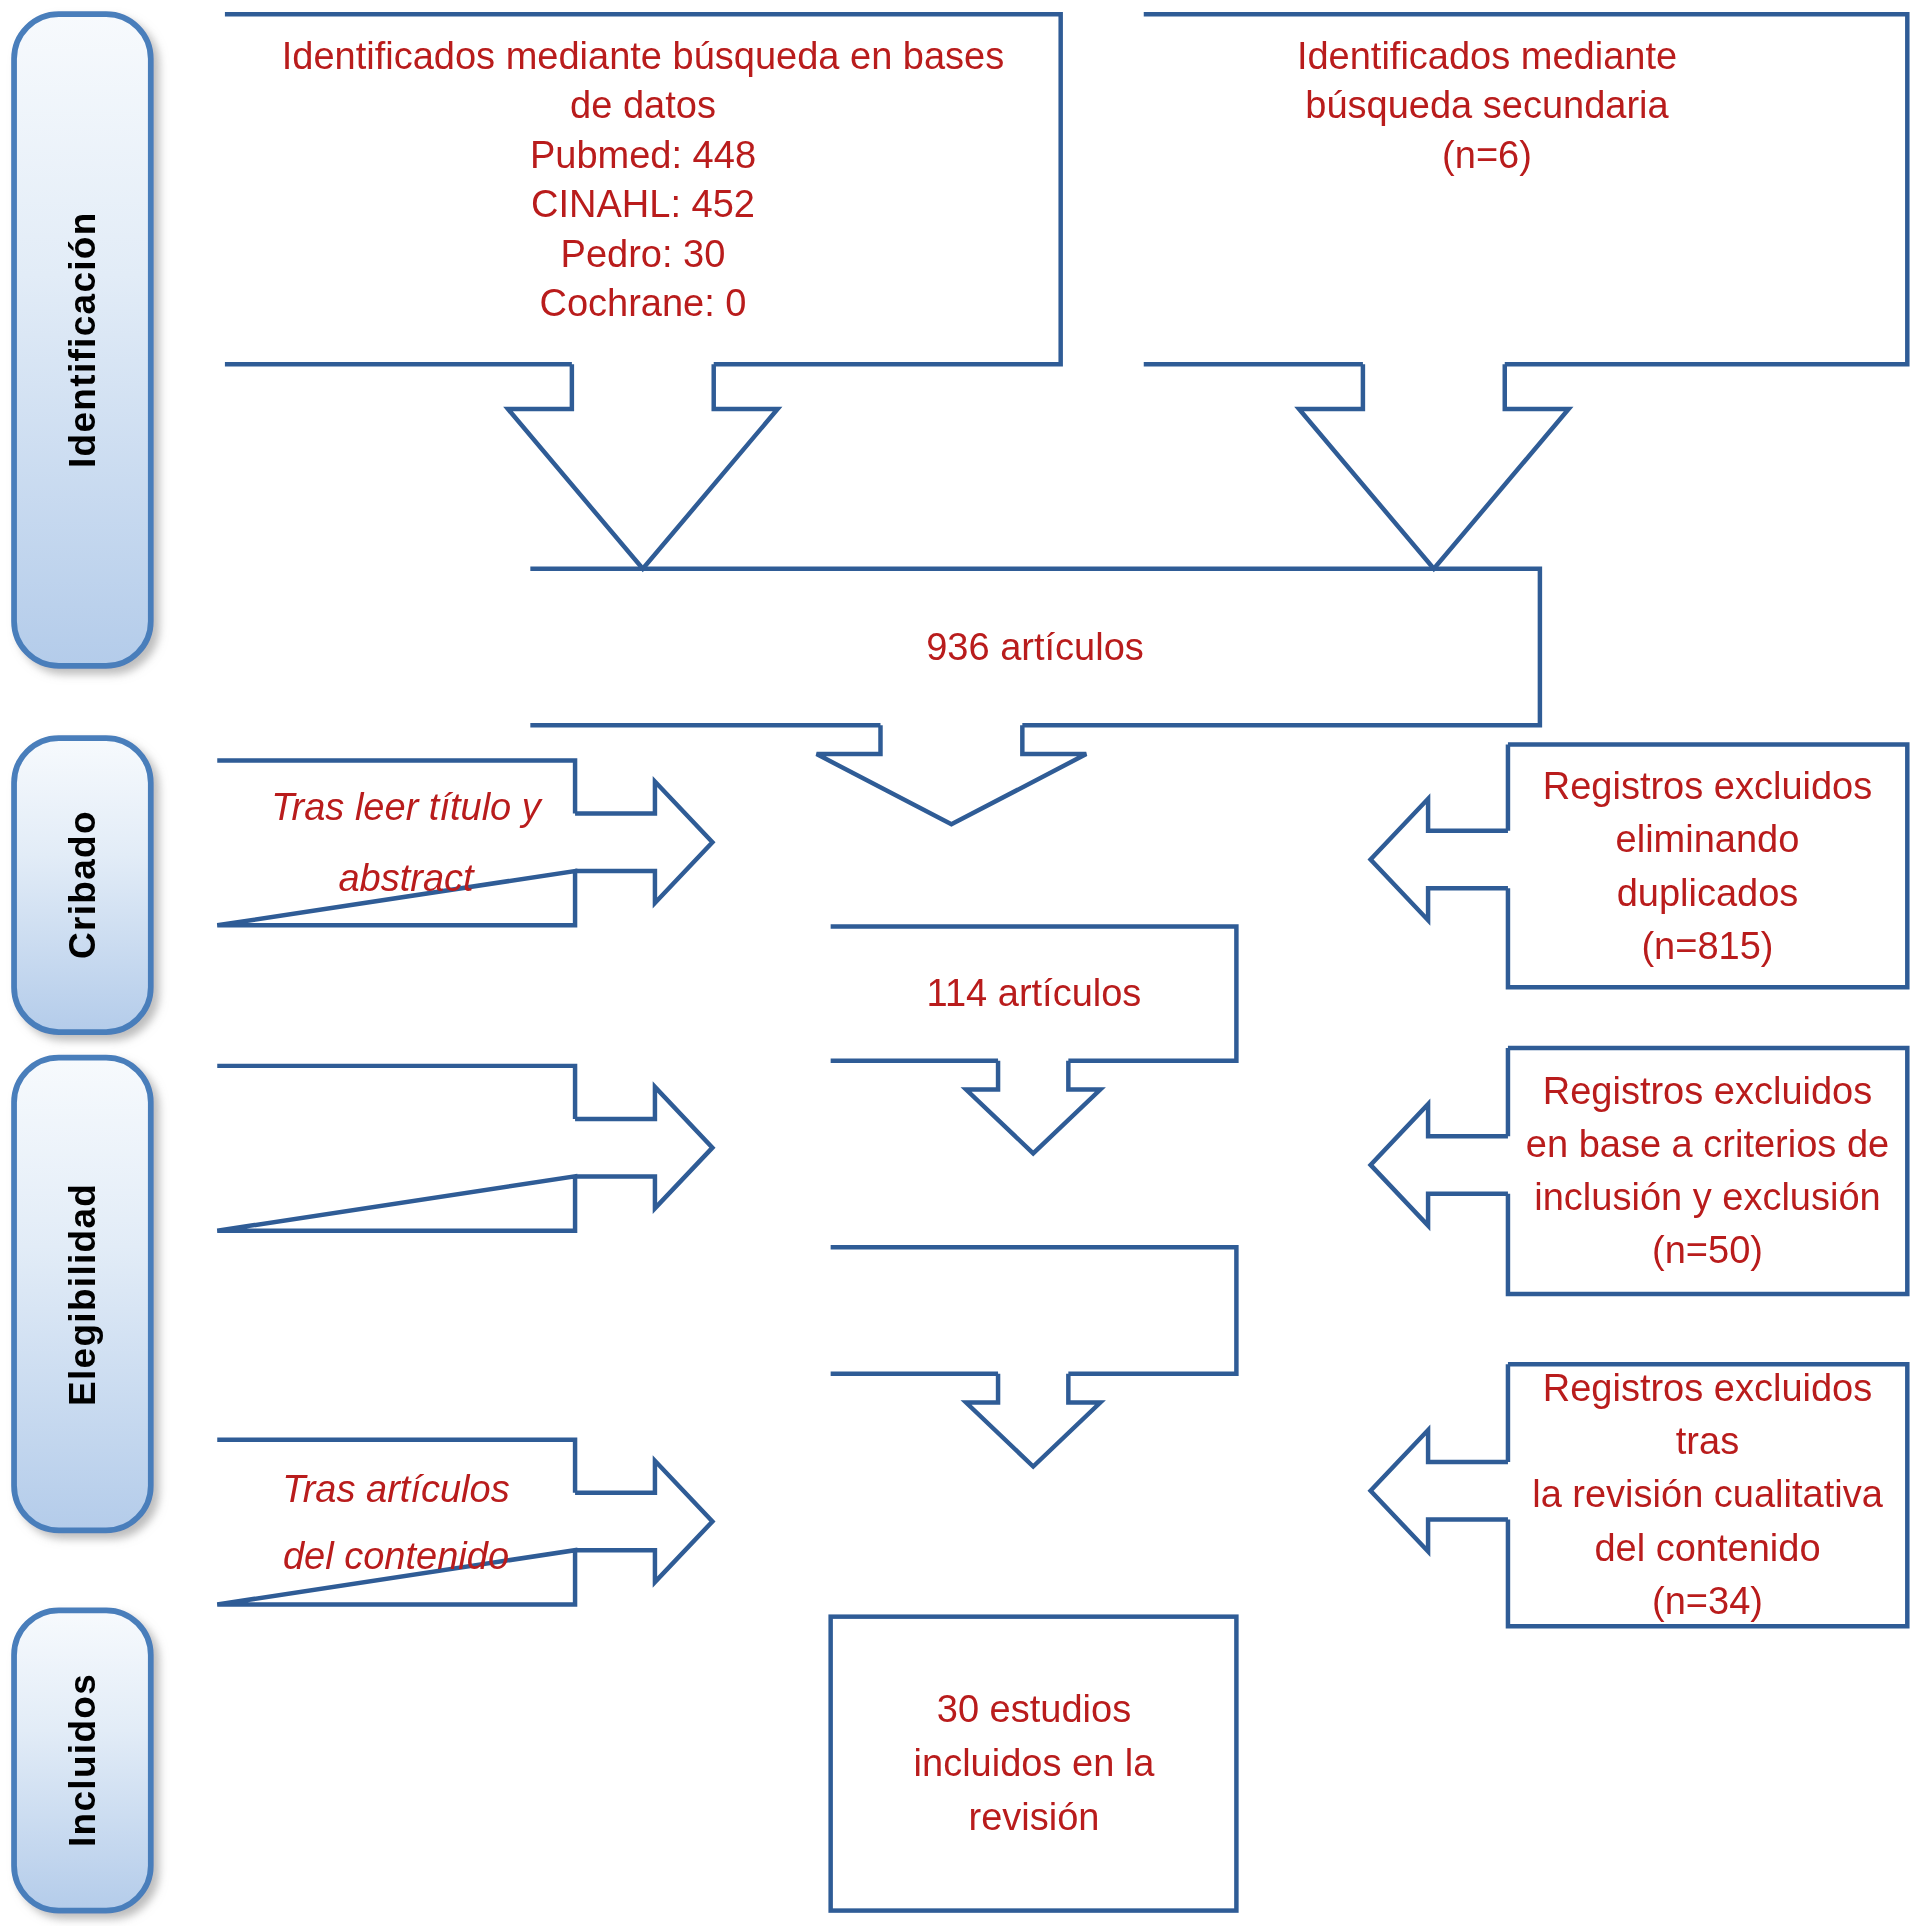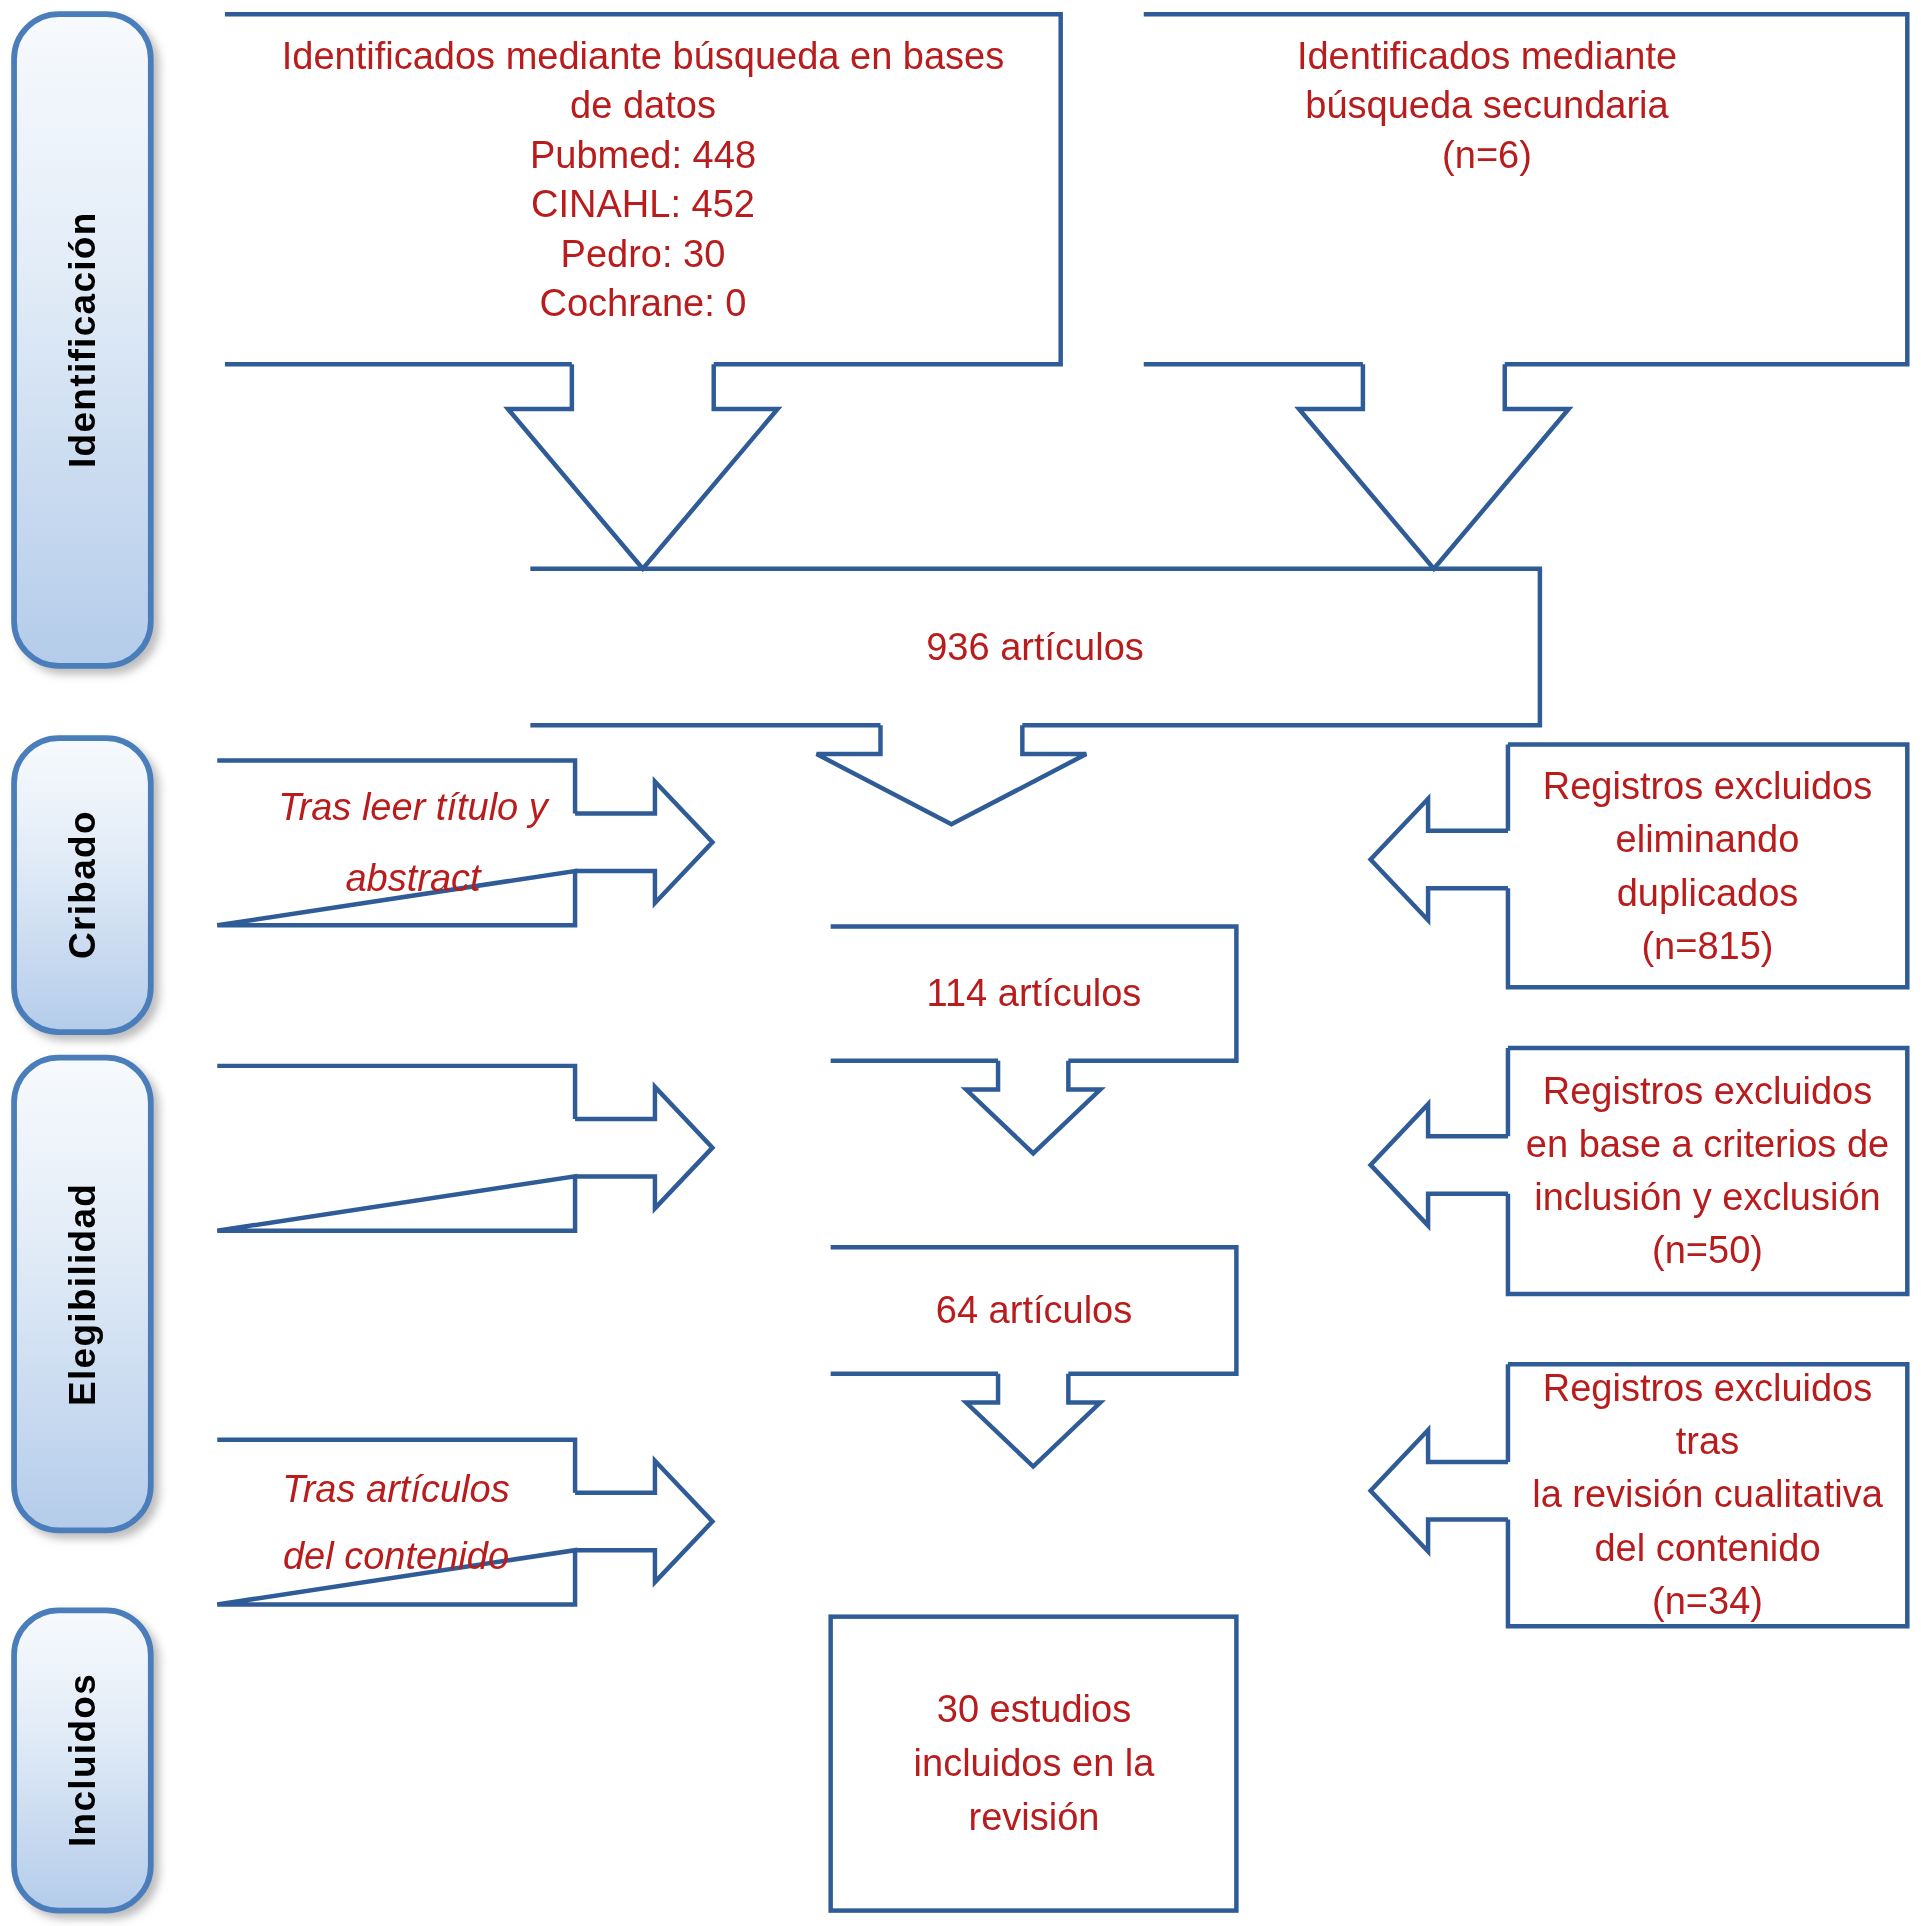--- a/index.html
+++ b/index.html
@@ -91,21 +91,21 @@
 CINAHL: 452
 Pedro: 30
 Cochrane: 0</div>
 
   <div class="txt boxtxt" style="left:1105px;top:14px;width:764px;height:350px;align-items:flex-start;padding-top:18px;box-sizing:border-box;">Identificados mediante
 búsqueda secundaria
 (n=6)</div>
 
   <div class="txt boxtxt" style="left:530px;top:569px;width:1010px;height:157px;">936 artículos</div>
 
-  <div class="txt ital" style="left:234px;top:760px;width:358px;height:165px;line-height:1.85;">Tras leer título y
+  <div class="txt ital" style="left:227px;top:760px;width:358px;height:165px;line-height:1.85;">Tras leer título y
 abstract</div>
 
 
   <div class="txt ital" style="left:217px;top:1440px;width:358px;height:165px;line-height:1.75;">Tras artículos
 del contenido</div>
 
   <div class="txt boxtxt" style="left:1508px;top:745px;width:399px;height:243px;line-height:1.40;">Registros excluidos
 eliminando
 duplicados
 (n=815)</div>
@@ -115,20 +115,19 @@
 inclusión y exclusión
 (n=50)</div>
 
   <div class="txt boxtxt" style="left:1508px;top:1364px;width:399px;height:262px;line-height:1.40;">Registros excluidos tras
 la revisión cualitativa
 del contenido
 (n=34)</div>
 
   <div class="txt boxtxt" style="left:831px;top:927px;width:406px;height:134px;">114 artículos</div>
 
-  <div class="txt boxtxt" style="left:831px;top:1247px;width:406px;height:127px;">64 artículos</div>
 
   <div class="txt boxtxt" style="left:831px;top:1617px;width:406px;height:294px;line-height:1.42;">30 estudios
 incluidos en la
 revisión</div>
 
 </div>
 
 
 </body></html>

